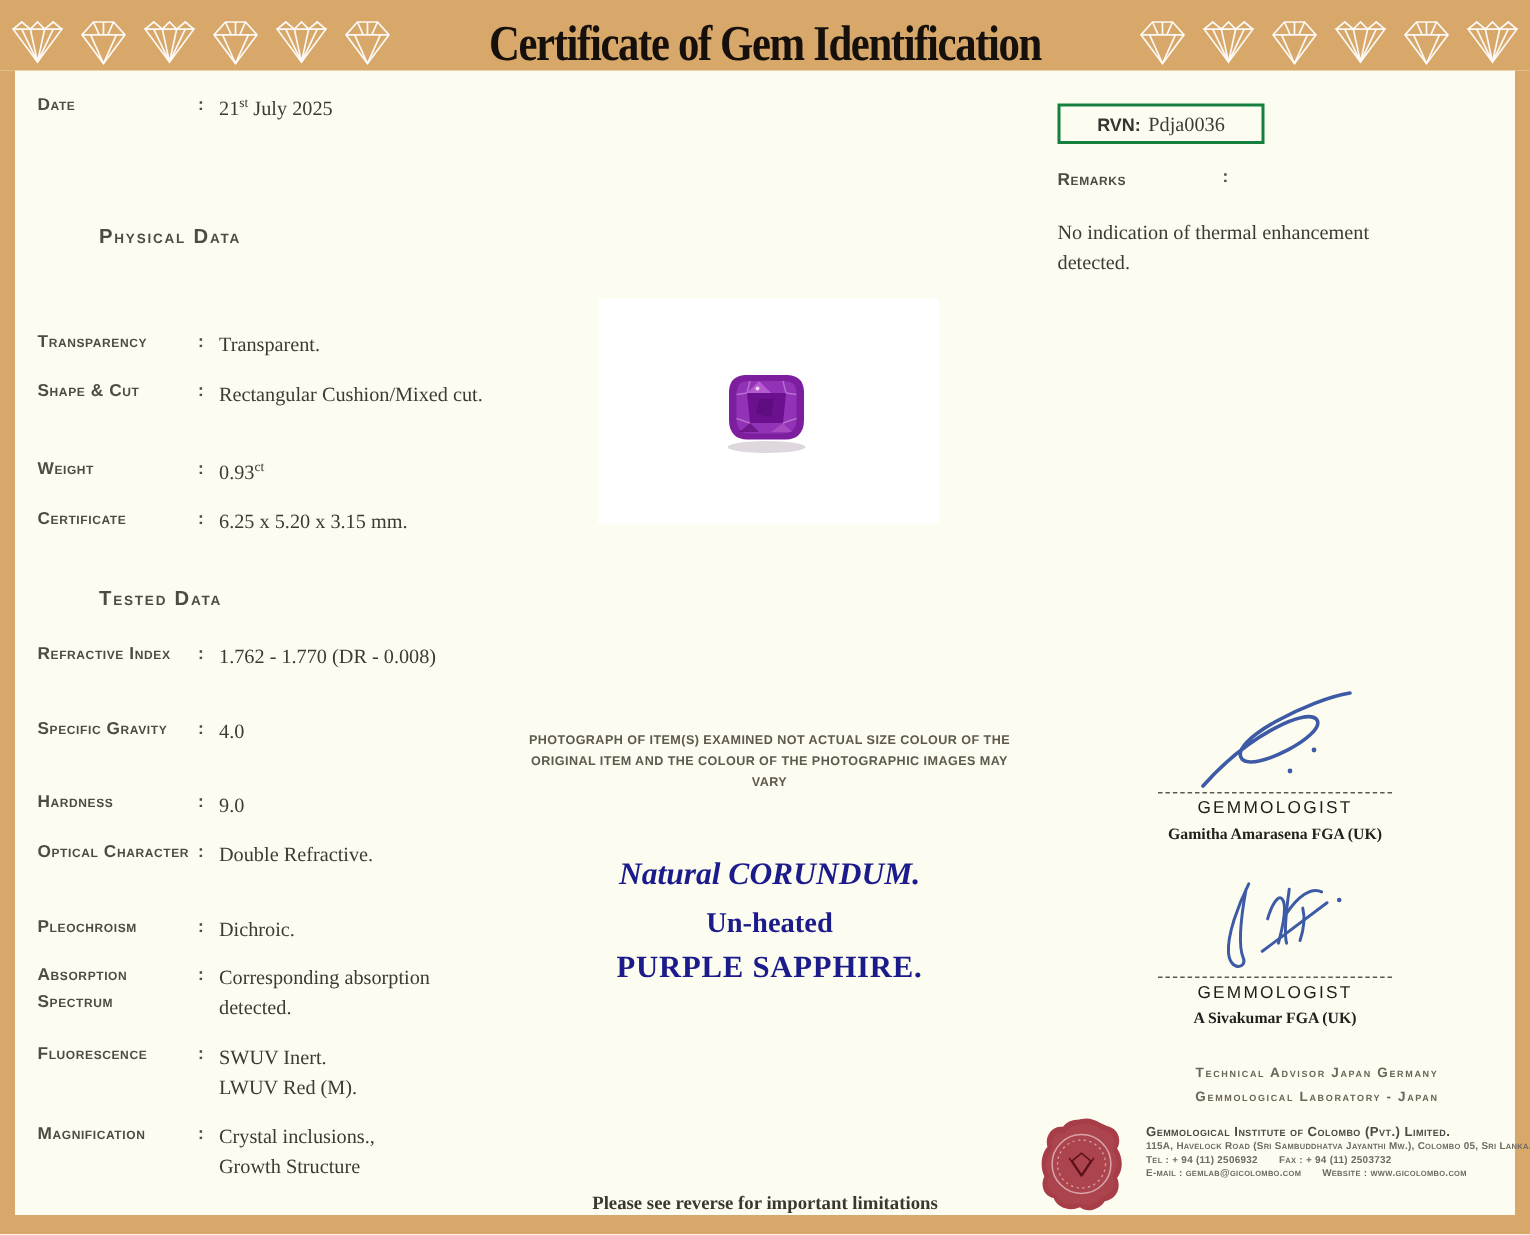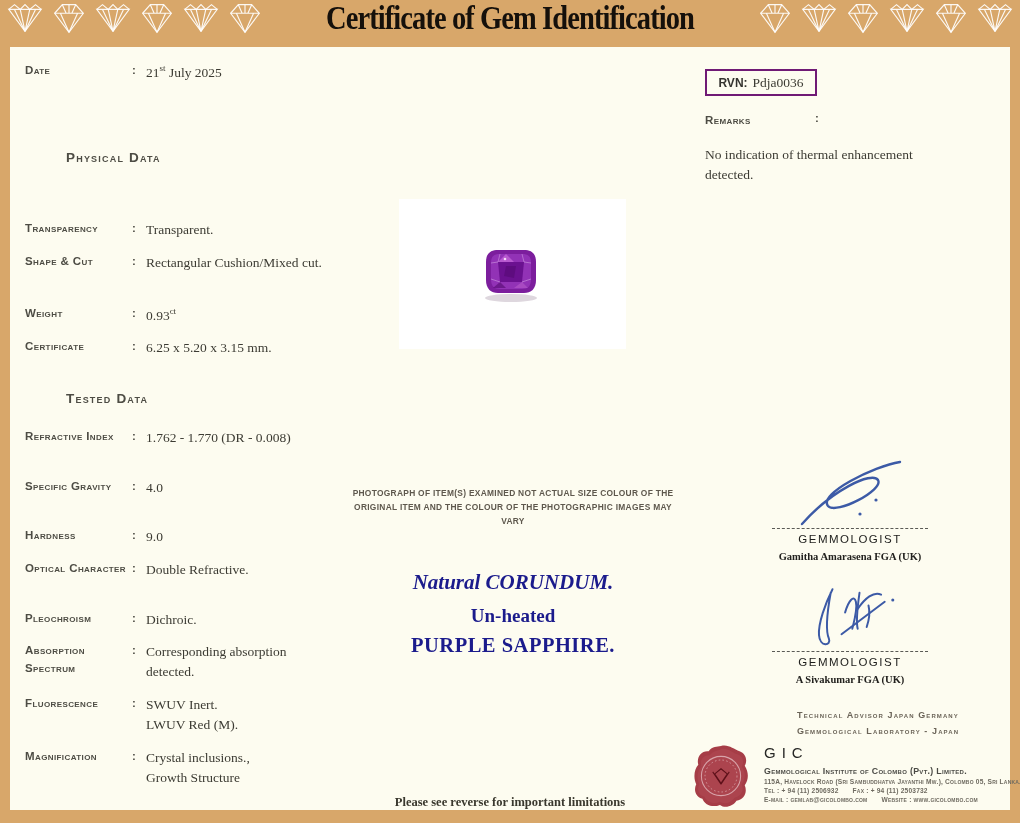--- a/index.html
+++ b/index.html
@@ -3,21 +3,21 @@
 <meta charset="utf-8">
 <style>
   html,body{margin:0;padding:0;background:#ffffff;}
   .cert{position:relative;width:1020px;height:823px;background:#fdfcf0;overflow:hidden;
         font-family:"Liberation Serif",serif;}
   
   .hatch{background-image:
       repeating-linear-gradient(45deg, rgba(255,255,255,.22) 0 1px, rgba(0,0,0,0) 1px 4px),
       repeating-linear-gradient(-45deg, rgba(255,255,255,.16) 0 1px, rgba(0,0,0,0) 1px 4px);}
   .banner{position:absolute;top:0;left:0;right:0;height:47px;background:#d8a76a;
-          display:flex;align-items:flex-start;justify-content:space-between;padding:0 4px;box-sizing:border-box;}
+          display:flex;align-items:flex-end;justify-content:space-between;padding:0 4px;box-sizing:border-box;}
   .dgroup{display:flex;align-items:center;gap:2px;flex:0 0 auto;}
   .banner-title{flex:0 0 auto;font-family:"Liberation Serif",serif;font-weight:700;font-size:31px;
           color:#15100b;white-space:nowrap;transform:scale(.92,1.08);letter-spacing:-1px;padding:0 2px;}
   .edge-l{position:absolute;left:0;top:47px;bottom:13px;width:10px;background:#d8a76a;}
   .edge-r{position:absolute;right:0;top:47px;bottom:13px;width:10px;background:#d8a76a;}
   .edge-b{position:absolute;left:0;right:0;bottom:0;height:13px;background:#d8a76a;}
   
   .lblfont{font-family:"Liberation Sans",sans-serif;font-weight:700;font-variant:small-caps;
            letter-spacing:.4px;color:#4d4c44;font-size:11.5px;line-height:1.55;}
   .sect{position:absolute;left:25px;font-family:"Liberation Sans",sans-serif;font-weight:700;
@@ -25,21 +25,21 @@
   .frow{position:absolute;left:25px;display:flex;align-items:flex-start;}
   .frow .lbl{flex:0 0 107px;width:107px;}
   .frow .colon{flex:0 0 14px;width:14px;font-family:"Liberation Sans",sans-serif;font-weight:700;
         color:#4d4c44;font-size:11.5px;line-height:1.55;}
   .frow .colon::before{content:":";}
   .valfont{font-family:"Liberation Serif",serif;font-size:13.5px;color:#3c3b33;line-height:1.5;}
   .frow .val{width:230px;}
   .frow .val.wrap{width:180px;}
   .frow sup{font-size:9px;}
   
-  .rvn-box{position:absolute;left:705px;top:69px;width:112px;height:27px;border:2px solid #701a75;
+  .rvn-box{position:absolute;left:705px;top:69px;width:138px;height:27px;border:2px solid #15803d;
         display:flex;align-items:center;justify-content:center;gap:5px;box-sizing:border-box;background:#fdfcf0;}
   .rvn-box .rvn-l{font-family:"Liberation Sans",sans-serif;font-weight:700;font-size:12px;color:#35342f;}
   .rvn-box .rvn-v{font-family:"Liberation Serif",serif;font-size:13.5px;color:#3c3b33;}
   .remarks-row{position:absolute;left:705px;top:112px;display:flex;}
   .remarks-row .lbl{flex:0 0 110px;}
   .remarks-row .colon{font-family:"Liberation Sans",sans-serif;font-weight:700;color:#4d4c44;font-size:11.5px;}
   .remarks-row .colon::before{content:":";}
   .remarks-text{position:absolute;left:705px;top:145px;width:258px;}
   
   .photo-box{position:absolute;left:399px;top:199px;width:227px;height:150px;background:#ffffff;}
@@ -285,21 +285,20 @@
   </div>
 
   <svg class="seal-svg" width="54" height="64" viewBox="0 0 52 62">
     <path d="M26,2 C33,0 38,5 44,7 C50,9 52,16 49,21 C53,27 53,35 49,40 C52,47 48,54 41,55 C38,60 30,63 25,59 C18,62 10,59 8,53 C2,52 -1,45 2,39 C-1,33 0,24 4,20 C2,13 7,6 14,7 C18,2 22,3 26,2 Z" fill="#a63d47"></path>
     <path d="M26,5 C32,3 36,8 42,10 C47,12 49,17 46,22 C50,27 50,34 46,39 C49,45 45,51 39,52 C36,57 29,59 25,56 C19,59 12,56 10,51 C5,50 2,44 5,39 C2,33 3,26 7,22 C5,16 9,10 15,11 C19,6 22,7 26,5 Z" fill="#b04a54" opacity=".55"></path>
     <circle cx="26" cy="31" r="19" fill="none" stroke="#d8a3a9" stroke-width="1"></circle>
     <circle cx="26" cy="31" r="15.5" fill="none" stroke="#d8a3a9" stroke-width=".8" stroke-dasharray="1.5 2.2"></circle>
     <path d="M20,29 l6,-5 6,5 -6,9 z M18,27 l8,12 M34,27 l-8,12" fill="none" stroke="#5e1019" stroke-width="1"></path>
   </svg>
   <div class="org">
-    <div class="org-acr">GIC</div>
     <div class="org-name">Gemmological Institute of Colombo (Pvt.) Limited.</div>
     <div class="org-line">115A, Havelock Road (Sri Sambuddhatva Jayanthi Mw.), Colombo 05, Sri Lanka.</div>
     <div class="org-line">
       <span>Tel :  + 94 (11) 2506932</span><span>Fax :  + 94 (11) 2503732</span>
     </div>
     <div class="org-line">
       <span>E-mail : gemlab@gicolombo.com</span><span>Website : www.gicolombo.com</span>
     </div>
   </div>
 

